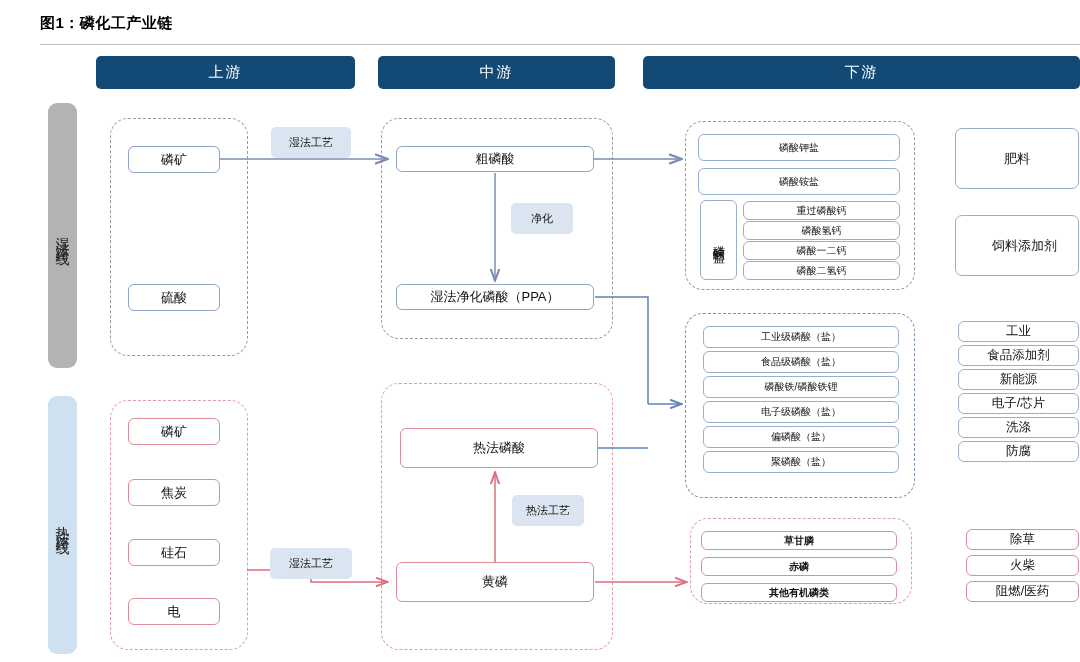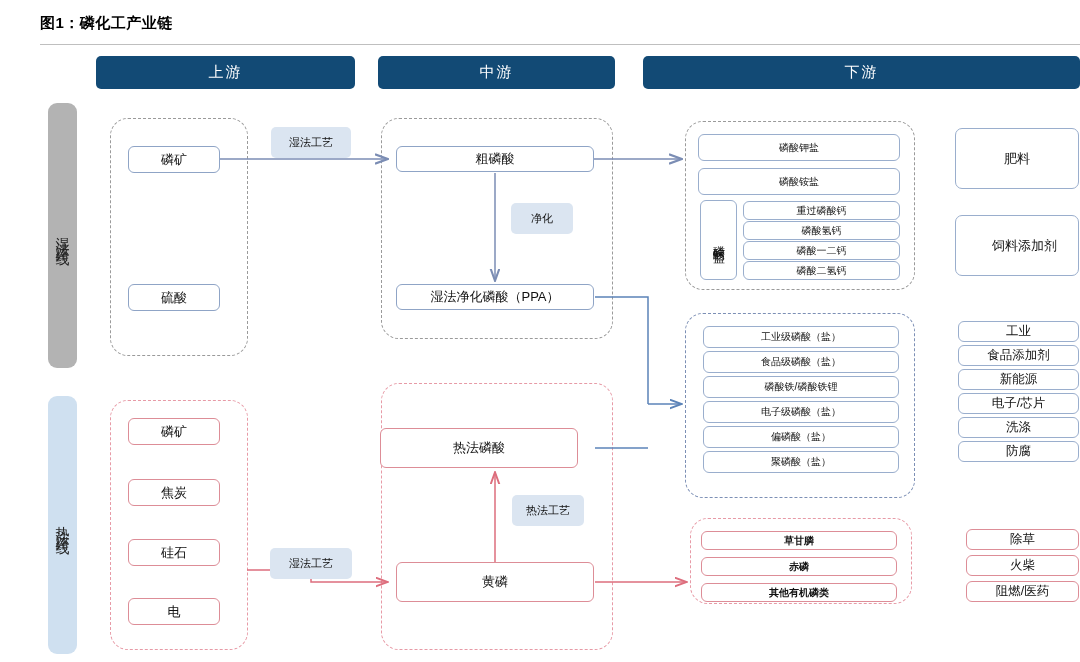--- a/index.html
+++ b/index.html
@@ -66,21 +66,21 @@
   #n-crude{left:396px;top:146px;width:198px;height:26px;}
   #n-ppa{left:396px;top:284px;width:198px;height:26px;}
 
   
   #n-lk2{left:128px;top:418px;width:92px;height:27px;}
   #n-coke{left:128px;top:479px;width:92px;height:27px;}
   #n-silica{left:128px;top:539px;width:92px;height:27px;}
   #n-elec{left:128px;top:598px;width:92px;height:27px;}
 
   
-  #n-tpa{left:380px;top:428px;width:198px;height:40px;}
+  #n-tpa{left:400px;top:428px;width:198px;height:40px;}
   #n-p4{left:396px;top:562px;width:198px;height:40px;}
 
   
   .chip{
     position:absolute;background:#dbe5f1;border-radius:5px;
     color:#111;font-size:11px;display:flex;align-items:center;justify-content:center;
     height:31px;
   }
   #chip-wet{left:271px;top:127px;width:80px;}
   #chip-purify{left:511px;top:203px;width:62px;}

